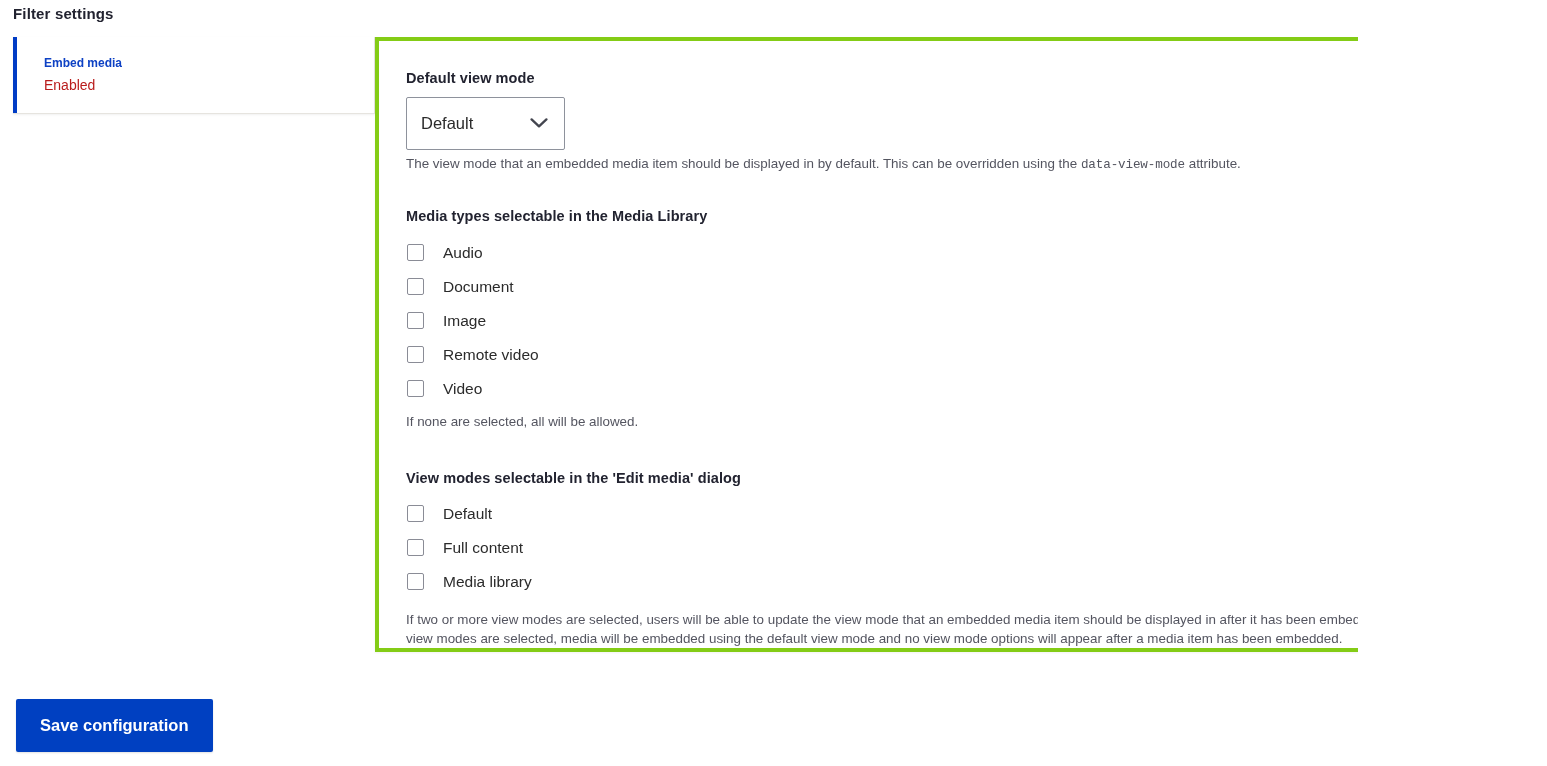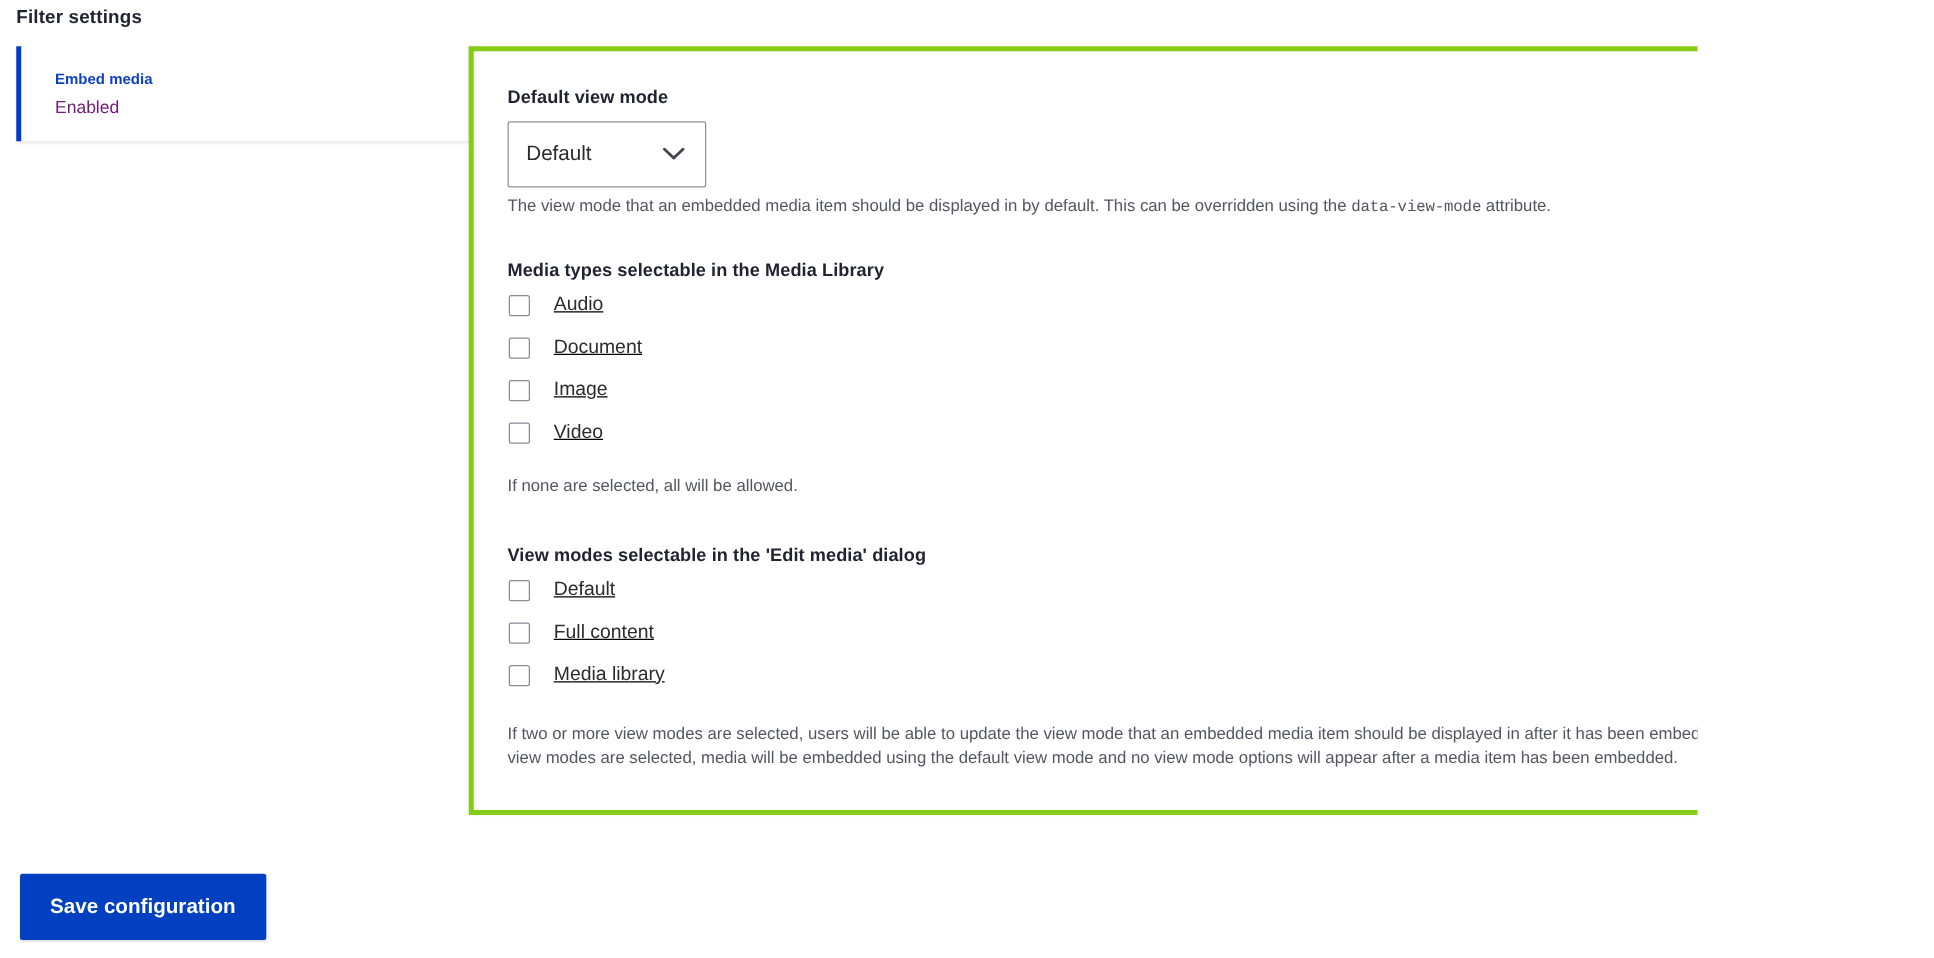--- a/index.html
+++ b/index.html
@@ -56,21 +56,21 @@
     font-size: 12px;
     font-weight: bold;
     color: #0d41c4;
     line-height: 1.2;
     text-decoration: none;
   }
   .tab-summary {
     display: block;
     margin-top: 7px;
     font-size: 14px;
-    color: #701a75;
+    color: #b91c1c;
     line-height: 1.2;
   }
 
   
   .settings-card {
     position: absolute;
     left: 375px;
     top: 37px;
     width: 1162px;
     height: 615px;
@@ -132,24 +132,23 @@
     color: #545560;
     letter-spacing: -0.01em;
   }
 
   
   .group-media { margin-top: 34px; }
   .group-viewmodes { margin-top: 38px; }
 
   .checkbox-row {
     display: flex;
-    align-items: flex-start;
+    align-items: center;
     height: 34px;
     padding-left: 1px;
-    text-decoration: underline;
   }
   .cb {
     width: 17px;
     height: 17px;
     border: 1px solid #8a8c96;
     border-radius: 2px;
     background: #ffffff;
     flex: 0 0 auto;
     cursor: pointer;
   }
@@ -231,20 +230,24 @@
       <div class="checkbox-row">
         <span class="cb"></span>
         <span class="cb-label">Document</span>
       </div>
       <div class="checkbox-row">
         <span class="cb"></span>
         <span class="cb-label">Image</span>
       </div>
       <div class="checkbox-row">
         <span class="cb"></span>
+        <span class="cb-label">Remote video</span>
+      </div>
+      <div class="checkbox-row">
+        <span class="cb"></span>
         <span class="cb-label">Video</span>
       </div>
 
       <div class="group-hint">If none are selected, all will be allowed.</div>
     </div>
 
     <div class="field group-viewmodes">
       <span class="field-label">View modes selectable in the 'Edit media' dialog</span>
 
       <div class="checkbox-row">

